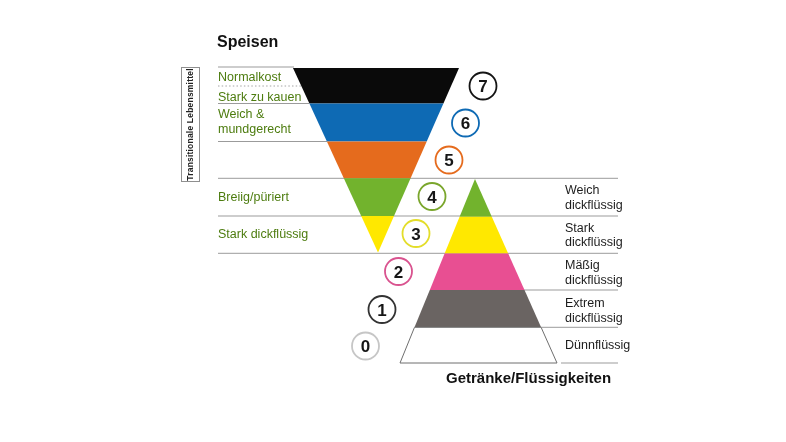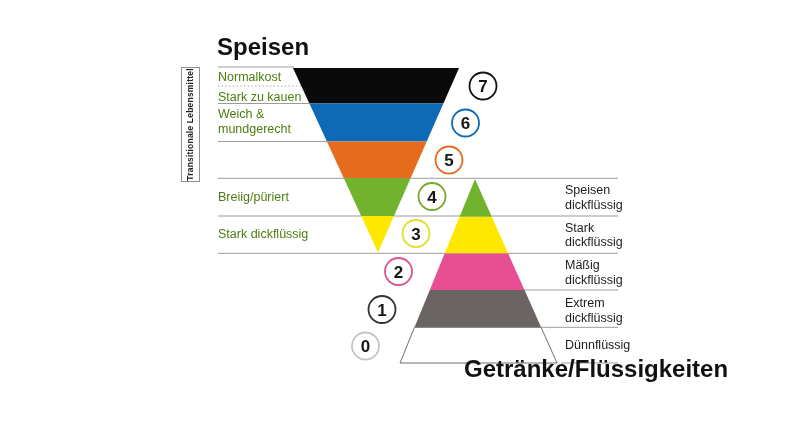--- a/index.html
+++ b/index.html
@@ -2,22 +2,22 @@
 <html><head>
 <meta charset="utf-8">
 <style>
   html,body{margin:0;padding:0;background:#ffffff;}
   .stage{
     position:relative;width:786px;height:442px;background:#ffffff;overflow:hidden;
     font-family:"Liberation Sans", sans-serif;color:#1b1b1b;
   }
   .stage svg{position:absolute;left:0;top:0;}
   .title{position:absolute;font-weight:700;color:#111;white-space:nowrap;}
-  .title-food{left:217px;top:33px;font-size:24px;}
-  .title-drinks{left:446px;top:355px;font-size:24px;margin-left:18px;}
+  .title-food{left:217px;top:33px;font-size:16px;}
+  .title-drinks{left:446px;top:369px;font-size:15px;}
   .llabel{position:absolute;left:218px;width:112px;font-size:12.5px;line-height:14.5px;color:#4d7c0f;}
   .rlabel{position:absolute;left:565px;width:72px;font-size:12.5px;line-height:14.5px;color:#1c1c1c;}
   .side-box{
     position:absolute;left:181px;top:182px;width:115px;height:19px;
     border:1px solid #8f8f8f;box-sizing:border-box;
     transform:rotate(-90deg);transform-origin:0 0;
     font-size:8.5px;font-weight:700;line-height:17px;text-align:center;
     letter-spacing:0.2px;color:#222;background:#fff;white-space:nowrap;
   }
   .gline{stroke:#9b9b9b;stroke-width:1;}
@@ -83,19 +83,19 @@
   <div class="title title-drinks">Getränke/Flüssigkeiten</div>
 
   <div class="side-box">Transitionale Lebensmittel</div>
 
   <div class="llabel" style="top:69.5px">Normalkost</div>
   <div class="llabel" style="top:89.5px">Stark zu kauen</div>
   <div class="llabel" style="top:107px">Weich &amp; mundgerecht</div>
   <div class="llabel" style="top:190px">Breiig/püriert</div>
   <div class="llabel" style="top:227px">Stark dickflüssig</div>
 
-  <div class="rlabel" style="top:183px">Speisen dickflüssig</div>
+  <div class="rlabel" style="top:183px">Weich dickflüssig</div>
   <div class="rlabel" style="top:220.5px">Stark dickflüssig</div>
   <div class="rlabel" style="top:258px">Mäßig dickflüssig</div>
   <div class="rlabel" style="top:296px">Extrem dickflüssig</div>
   <div class="rlabel" style="top:338px">Dünnflüssig</div>
 
 </div>
 
 </body></html>

